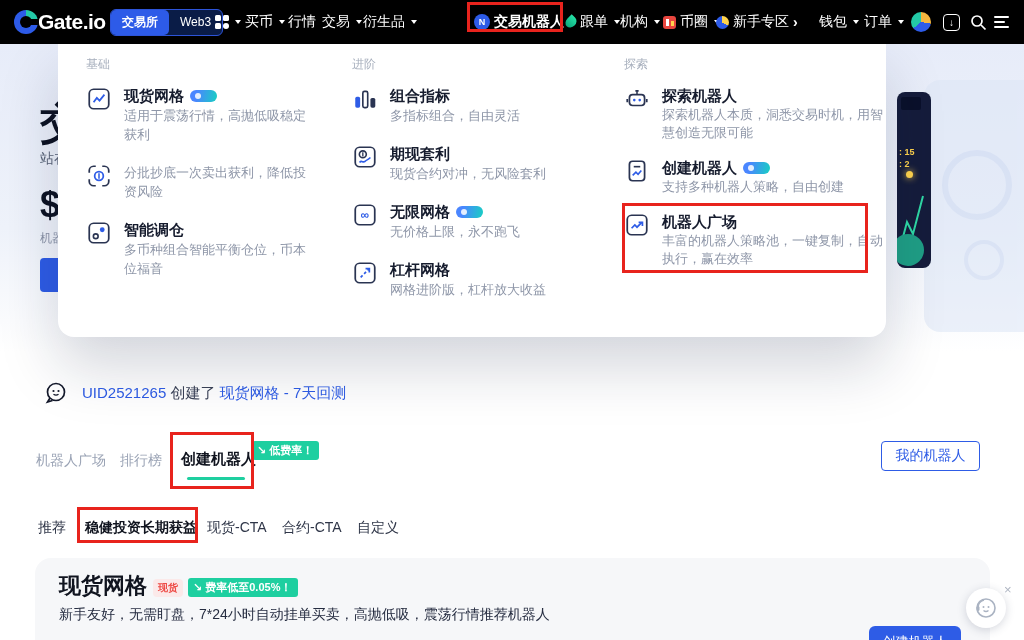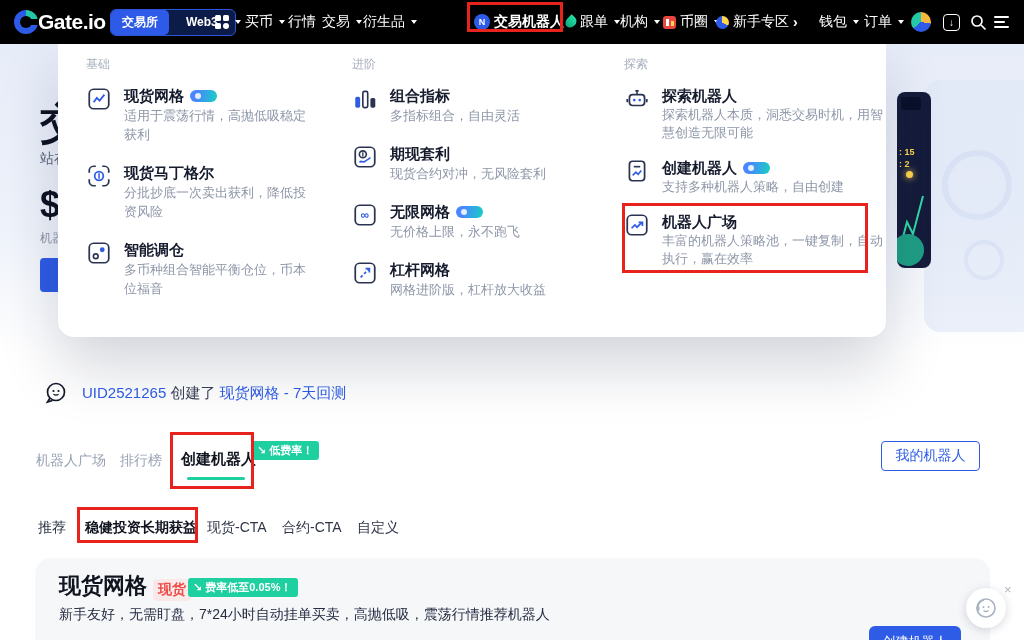--- a/index.html
+++ b/index.html
@@ -10,21 +10,21 @@
 .nav{position:absolute;top:0;left:0;width:1024px;height:44px;background:#000;z-index:20}
 .nitem{position:absolute;top:0;height:44px;display:flex;align-items:center;gap:4px;
   color:#fff;font-size:14px;font-weight:500;cursor:pointer;white-space:nowrap}
 .gmark{width:24px;height:24px;border-radius:50%;
   background:conic-gradient(#23c9a7 0 80deg,#2d5be8 80deg 360deg);position:relative;flex:none}
 .gmark::after{content:"";position:absolute;inset:6px;background:#000;border-radius:50%}
 .gmark::before{content:"";position:absolute;right:-1px;top:9px;width:9px;height:6px;background:#000}
 .logotext{font-size:21px;font-weight:700;letter-spacing:-0.5px}
 .toggle{display:flex;border:1px solid #2d54d8;border-radius:6px;background:#0a1c47;align-items:center}
 .tg-a{background:#2d5be8;color:#fff;font-size:12px;padding:4px 11px;border-radius:5px;font-weight:600}
-.tg-b{padding:4px 17px;font-size:12px;color:#fff;font-weight:700}
+.tg-b{padding:4px 11px;font-size:12px;color:#fff;font-weight:400}
 .cd{width:0;height:0;border-left:3.5px solid transparent;border-right:3.5px solid transparent;
   border-top:4.5px solid #fff;margin-left:2px}
 .cu{width:0;height:0;border-left:3.5px solid transparent;border-right:3.5px solid transparent;
   border-bottom:4.5px solid #2e5ce6;margin-left:2px}
 .apps{display:grid;grid-template-columns:6px 6px;grid-gap:2px}
 .apps i{width:6px;height:6px;background:#fff;border-radius:1.5px;display:block}
 .apps i:last-child{border-radius:50%}
 .nico-robot{width:16px;height:16px;border-radius:50%;background:#2d5be8;color:#fff;font-size:9px;
   font-weight:700;display:flex;align-items:center;justify-content:center;flex:none}
 .nico-flame{width:10px;height:12px;background:linear-gradient(180deg,#25e0a5,#0ca87c);
@@ -99,21 +99,21 @@
   z-index:2;white-space:nowrap}
 .mybots{position:absolute;left:881px;top:441px;width:99px;height:30px;border:1px solid #2e5ce6;
   border-radius:4px;color:#2e5ce6;font-size:14px;display:flex;align-items:center;justify-content:center;
   z-index:2;background:#fff;cursor:pointer}
 .stab{position:absolute;top:519px;font-size:14px;color:#2f3648;cursor:pointer;z-index:2;white-space:nowrap}
 .stab-active{font-weight:700;color:#10141f}
 
 .card{position:absolute;left:35px;top:558px;width:955px;height:100px;background:#f6f7f9;
   border-radius:16px;z-index:1}
 .card-title{position:absolute;left:24px;top:13px;font-size:22px;font-weight:800;color:#10141f;white-space:nowrap}
-.card-tag{position:absolute;left:118px;top:21px;background:#fbe9e9;color:#ee4b46;font-size:14px;
+.card-tag{position:absolute;left:118px;top:21px;background:#fbe9e9;color:#ee4b46;font-size:10px;
   font-weight:700;padding:2px 5px;border-radius:4px;white-space:nowrap}
 .card-fee{position:absolute;left:153px;top:20px;background:#1ecfa0;color:#fff;font-size:11px;
   font-weight:700;padding:2px 7px 2px 5px;border-radius:3px;display:flex;gap:3px;align-items:center;white-space:nowrap}
 .card-desc{position:absolute;left:24px;top:48px;font-size:14px;color:#262d41;white-space:nowrap}
 .card-cta{position:absolute;left:869px;top:626px;width:92px;height:32px;background:#2e5ce6;
   border-radius:6px;color:#fff;font-size:13px;display:flex;justify-content:center;padding-top:7px;
   z-index:3;cursor:pointer}
 
 .support{position:absolute;left:966px;top:588px;width:40px;height:40px;border-radius:50%;background:#fff;
   box-shadow:0 2px 10px rgba(50,60,90,.2);z-index:30;display:flex;align-items:center;justify-content:center;
@@ -263,23 +263,20 @@
     </div>
 
 
     <div class="m-item">
       <svg class="m-icon" viewBox="0 0 24 24">
         <path d="M9 3H7a4 4 0 0 0-4 4v2M15 3h2a4 4 0 0 1 4 4v2M9 21H7a4 4 0 0 1-4-4v-2M15 21h2a4 4 0 0 0 4-4v-2" fill="none" stroke="#2a3452" stroke-width="1.6"></path>
         <circle cx="12" cy="12" r="4" fill="none" stroke="#2e5ce6" stroke-width="1.6"></circle>
         <path d="M12 9.5v5" stroke="#2e5ce6" stroke-width="1.4"></path>
       </svg>
       <div>
-        <div class="m-title">
-            <span>现货马丁格尔</span>
-          </div>
         <div class="m-desc">分批抄底一次卖出获利，降低投资风险</div>
       </div>
     </div>
 
     <div class="m-item">
       <svg class="m-icon" viewBox="0 0 24 24">
         <rect x="3" y="3" width="18" height="18" rx="4" fill="none" stroke="#2a3452" stroke-width="1.6"></rect>
         <circle cx="9" cy="15" r="2.2" fill="none" stroke="#2a3452" stroke-width="1.5"></circle>
         <circle cx="15" cy="9" r="2.2" fill="#2e5ce6"></circle>
       </svg>

